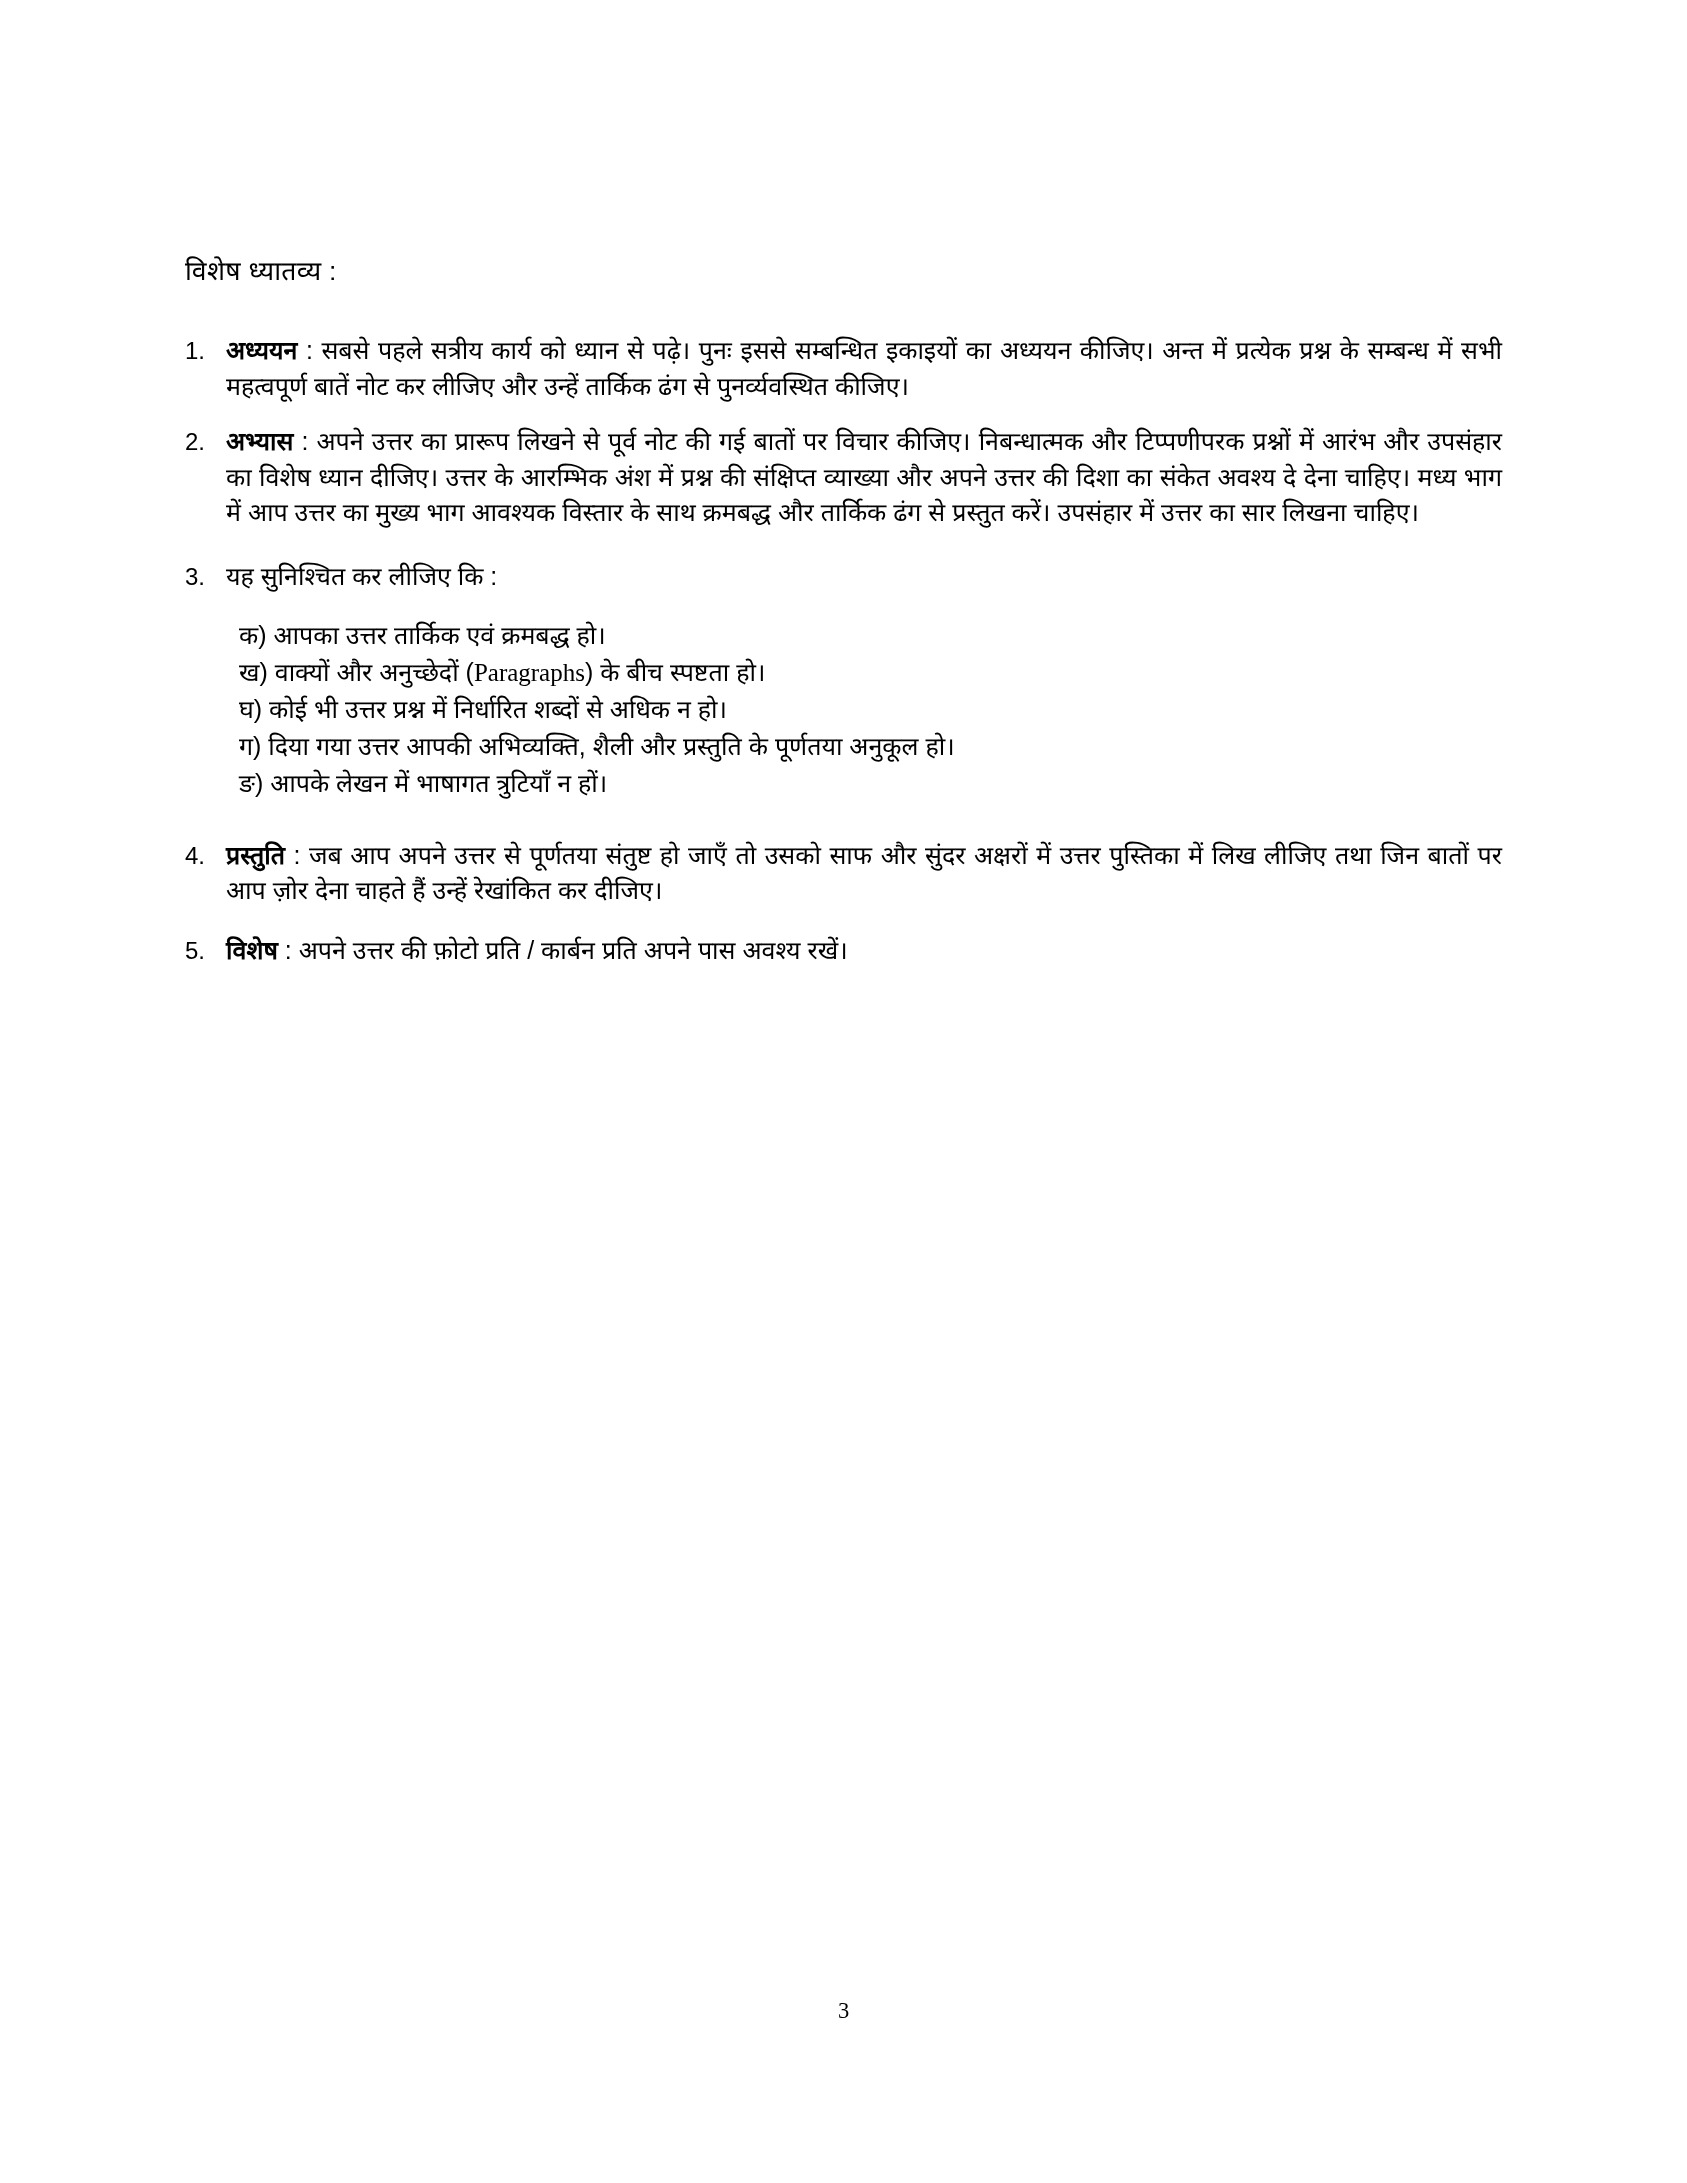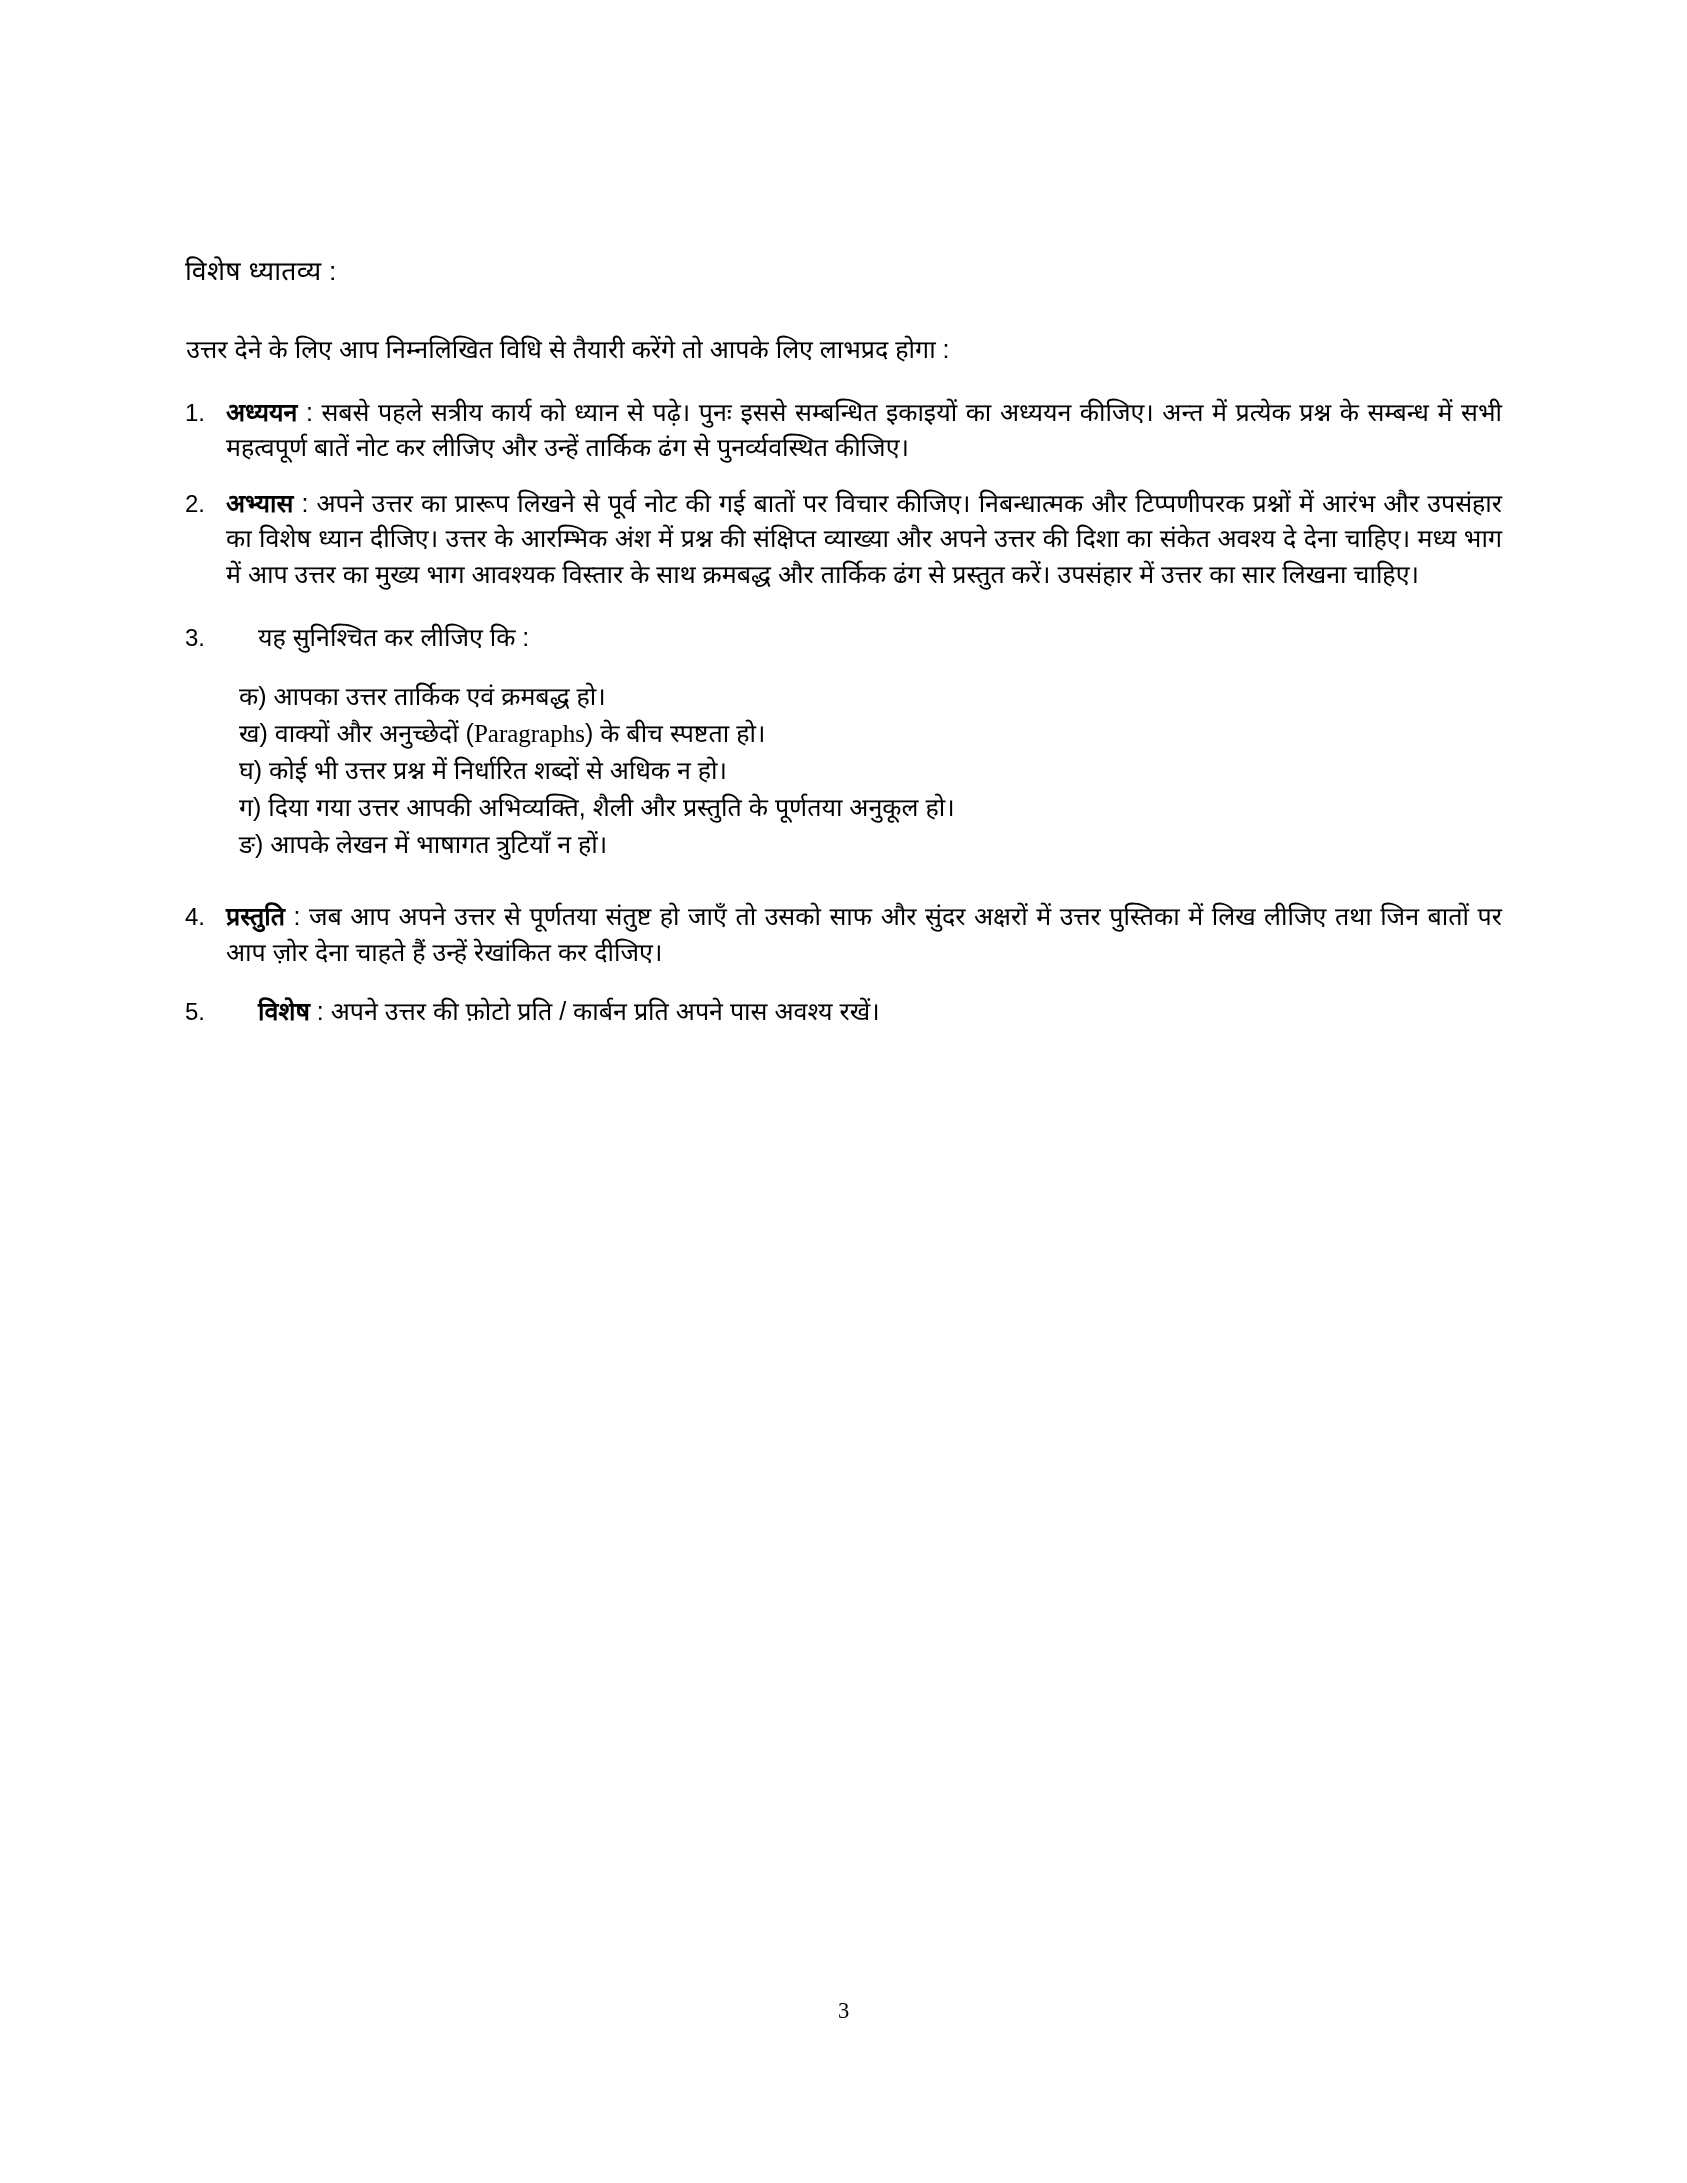--- a/index.html
+++ b/index.html
@@ -70,21 +70,20 @@
     flex: 1 1 auto;
     font-size: 25px;
     line-height: 1.42;
     text-align: justify;
     text-align-last: left;
     -moz-text-align-last: left;
     hyphens: none;
   }
   .item-body.noj {
     text-align: right;
-    margin-left: 32px;
   }
   .lead {
     font-weight: bold;
   }
 
   
   .sublist {
     margin: 22.5px 0 0 0;
     padding: 0 0 0 54px;
     list-style: none;
@@ -118,21 +117,20 @@
   }
 </style>
 </head>
 <body>
 
 <div class="page">
   <div class="content">
 
     <div class="heading">विशेष ध्यातव्य :</div>
 
-    <div class="intro">उत्तर देने के लिए आप निम्नलिखित विधि से तैयारी करेंगे तो आपके लिए लाभप्रद होगा :</div>
 
     <ol class="list">
 
       <li class="item">
         <span class="item-num">1.</span>
         <span class="item-body"><span class="lead">अध्ययन</span><span> : </span><span>सबसे पहले सत्रीय कार्य को ध्यान से पढ़े। पुनः इससे सम्बन्धित इकाइयों का अध्ययन कीजिए। अन्त में प्रत्येक प्रश्न के सम्बन्ध में सभी महत्वपूर्ण बातें नोट कर लीजिए और उन्हें तार्किक ढंग से पुनर्व्यवस्थित कीजिए।</span></span>
       </li>
 
       <li class="item">
         <span class="item-num">2.</span>

